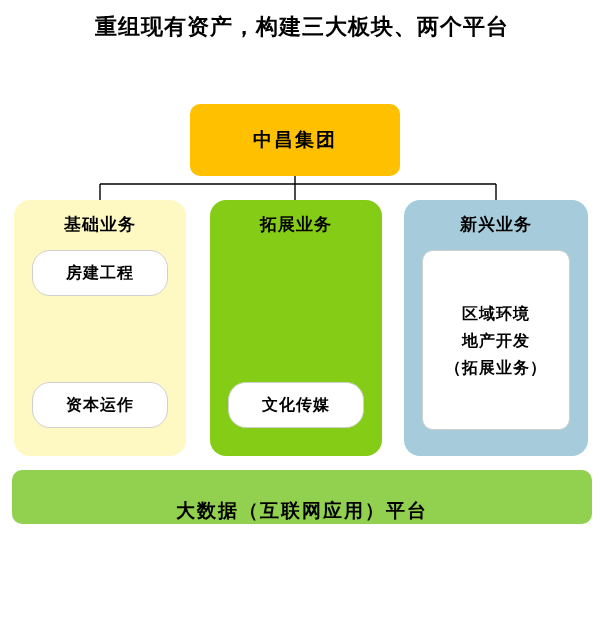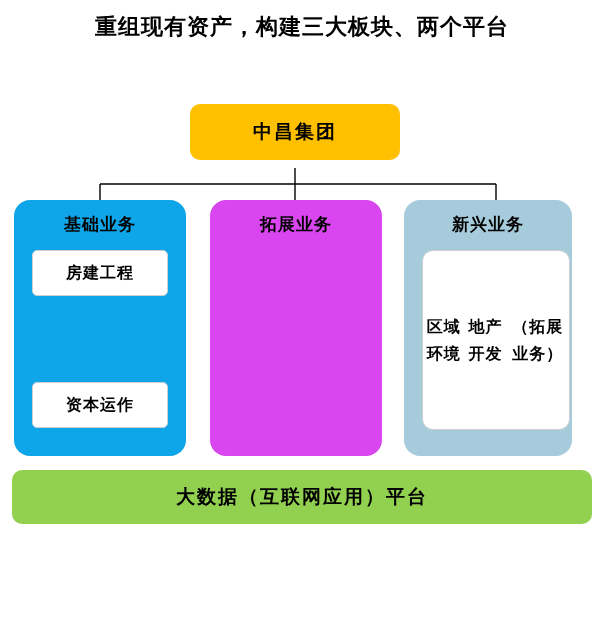--- a/index.html
+++ b/index.html
@@ -13,71 +13,71 @@
   .stage{position:absolute;left:0;top:0;width:604px;height:620px;}
 
   .diagram-title{
     position:absolute;left:0;top:12px;width:604px;
     text-align:center;
     font-size:22px;font-weight:bold;color:#000000;
     letter-spacing:1px;
   }
 
   .root-box{
-    position:absolute;left:190px;top:104px;width:210px;height:56px;
+    position:absolute;left:190px;top:104px;width:210px;height:72px;
     border-radius:10px;
     display:flex;align-items:center;justify-content:center;
     font-size:19px;font-weight:bold;color:#000000;
     letter-spacing:2px;
   }
 
   .connectors{position:absolute;left:0;top:0;width:604px;height:620px;pointer-events:none;}
 
   .column{
     position:absolute;top:200px;height:256px;
     border-radius:16px;
     box-sizing:border-box;
   }
   .col-1{left:14px;width:172px;}
   .col-2{left:210px;width:172px;}
-  .col-3{left:404px;width:168px;}
+  .col-3{left:404px;width:184px;}
 
   .col-header{
     position:absolute;left:0;top:13px;width:100%;
     text-align:center;
     font-size:17px;font-weight:bold;color:#000000;
     letter-spacing:1px;
   }
 
   .leaf-box{
     position:absolute;left:18px;width:136px;height:46px;
-    background:#ffffff;border:1px solid #cfcfcf;border-radius:5px;
+    background:#ffffff;border:1px solid #cfcfcf;border-radius:18px;
     box-sizing:border-box;
     display:flex;align-items:center;justify-content:center;
     font-size:16px;font-weight:bold;color:#000000;
     letter-spacing:1px;
   }
   .leaf-1{top:50px;}
   .leaf-2{top:116px;}
   .leaf-3{top:182px;}
 
   .tall-box{
     position:absolute;left:18px;top:50px;width:148px;height:180px;
     background:#ffffff;border:1px solid #cfcfcf;border-radius:11px;
     box-sizing:border-box;
-    display:flex;flex-direction:row;align-items:center;justify-content:center;
+    display:flex;flex-direction:column;align-items:center;justify-content:center;
     font-size:16px;font-weight:bold;color:#000000;
     line-height:27px;letter-spacing:1px;
     text-align:center;
   }
 
   .platform-bar{
     position:absolute;left:12px;width:580px;height:54px;
     border-radius:10px;
-    display:flex;align-items:center;justify-content:center;
+    display:flex;align-items:flex-end;justify-content:center;
     font-size:19px;font-weight:bold;color:#000000;
     letter-spacing:2px;
     box-sizing:border-box;
   }
   .platform-1{top:470px;}
   .platform-2{top:540px;}
 </style>
 </head>
 <body>
 
@@ -90,32 +90,35 @@
     <line x1="100" y1="184" x2="496" y2="184" stroke="#000000" stroke-width="1.4"></line>
     <line x1="100" y1="184" x2="100" y2="201" stroke="#000000" stroke-width="1.4"></line>
     <line x1="295" y1="184" x2="295" y2="201" stroke="#000000" stroke-width="1.4"></line>
     <line x1="496" y1="184" x2="496" y2="201" stroke="#000000" stroke-width="1.4"></line>
   </svg>
 
   <div class="root-box" style="background:#FFC000;">
     <span>中昌集团</span>
   </div>
 
-  <div class="column col-1" style="background:#0ea5e9;font-family:Liberation Serif, serif;">
+  <div class="column col-1" style="background:#fef9c3;font-family:Liberation Serif, serif;">
     <div class="col-header">基础业务</div>
     <div class="leaf-box leaf-1">
       <span>房建工程</span>
     </div>
     <div class="leaf-box leaf-3">
       <span>资本运作</span>
     </div>
   </div>
 
-  <div class="column col-2" style="background:#d946ef;">
+  <div class="column col-2" style="background:#84cc16;">
     <div class="col-header">拓展业务</div>
+    <div class="leaf-box leaf-3">
+      <span>文化传媒</span>
+    </div>
   </div>
 
   <div class="column col-3" style="background:#A6CCDB;">
     <div class="col-header">新兴业务</div>
     <div class="tall-box">
       <span>区域环境</span>
       <span>地产开发</span>
       <span>（拓展业务）</span>
     </div>
   </div>

